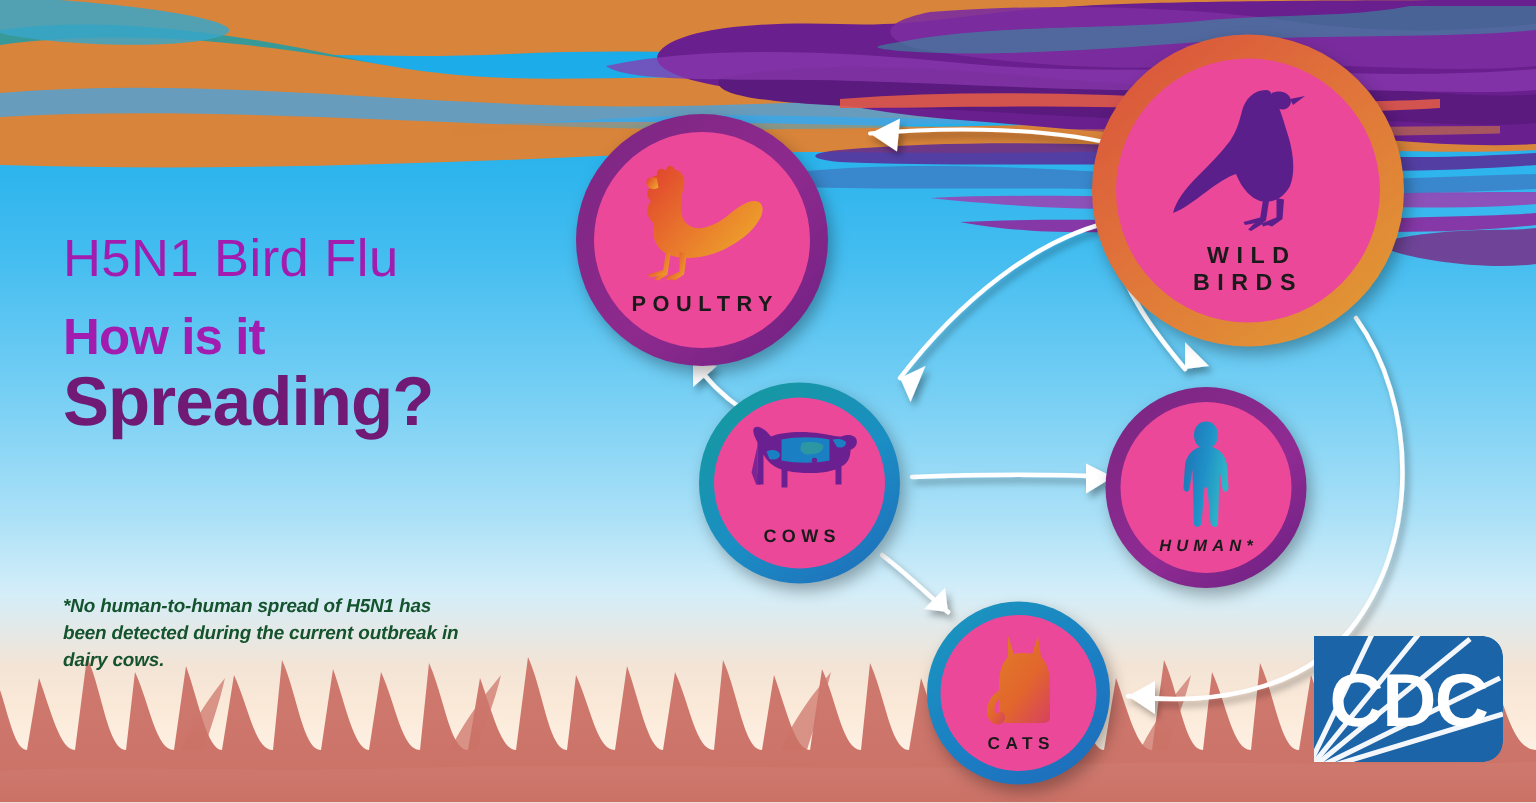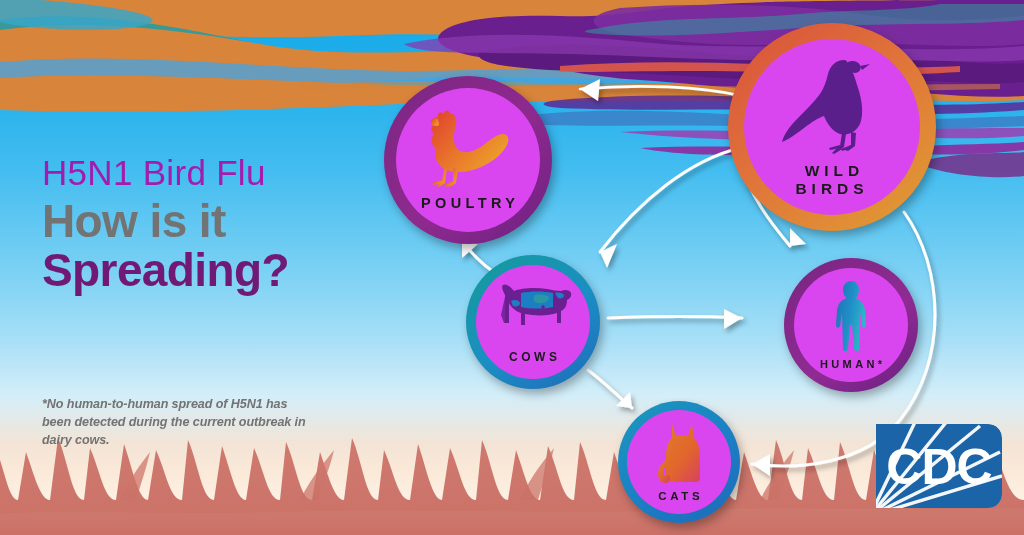--- a/index.html
+++ b/index.html
@@ -20,57 +20,57 @@
   }
   .svg-layer { position:absolute; left:0; top:0; width:1024px; height:535px; }
 
   
   .title-block { position:absolute; left:42px; top:155px; }
   .title-line1 {
     font-size:35px; font-weight:400; color:#a21caf;
     letter-spacing:.3px; line-height:1.05; white-space:nowrap;
   }
   .title-line2 {
-    font-size:46px; font-weight:700; color:#737373;
-    letter-spacing:-.6px; line-height:1.08; margin-top:5px; white-space:nowrap;
+    font-size:34px; font-weight:700; color:#a21caf;
+    letter-spacing:-.6px; line-height:1.08; margin-top:15px; white-space:nowrap;
   }
   .title-line3 {
     font-size:46px; font-weight:700; color:#701a75;
     letter-spacing:-.6px; line-height:1.08; white-space:nowrap;
   }
   .footnote {
     position:absolute; left:42px; top:396px; width:265px;
     font-size:12.6px; font-style:italic; font-weight:700;
-    color:#737373; line-height:1.42; letter-spacing:-.1px;
+    color:#14532d; line-height:1.42; letter-spacing:-.1px;
   }
 
   
   .node { position:absolute; border-radius:50%; }
   .node .ring {
     position:absolute; inset:0; border-radius:50%;
     filter:drop-shadow(3px 5px 5px rgba(0,0,0,.30));
   }
   .node .inner {
-    position:absolute; border-radius:50%; background:#d946ef;
+    position:absolute; border-radius:50%; background:#ec4899;
     display:flex; flex-direction:column;
     align-items:center; justify-content:center;
   }
   .node .glyph { display:block; }
   .node .label {
     font-weight:700; color:#1a1a1a; text-align:center;
     line-height:1.18; white-space:nowrap;
   }
 
   #node-poultry   { left:383px; top:75px;  width:170px; height:170px; }
   #node-poultry   .inner { inset:13px; }
   #node-wildbirds { left:727px; top:22px;  width:210px; height:210px; }
   #node-wildbirds .inner { inset:17px; }
   #node-cows      { left:465px; top:254px; width:136px; height:136px; }
   #node-cows      .inner { inset:11px; }
-  #node-human     { left:783px; top:257px; width:136px; height:136px; }
+  #node-human     { left:736px; top:257px; width:136px; height:136px;font-style:italic; }
   #node-human     .inner { inset:11px; }
   #node-cats      { left:617px; top:400px; width:124px; height:124px; }
   #node-cats      .inner { inset:10px; }
 
   #node-poultry   .label { font-size:14.5px; letter-spacing:4.4px; margin-top:6px; text-indent:4.4px; }
   #node-wildbirds .label { font-size:15.5px; letter-spacing:5px;   margin-top:4px; text-indent:5px; }
   #node-cows      .label { font-size:12px;   letter-spacing:3.6px; margin-top:15px; text-indent:3.6px; }
   #node-human     .label { font-size:11px;   letter-spacing:3.4px; margin-top:5px; text-indent:3.4px; }
   #node-cats      .label { font-size:11.5px; letter-spacing:3.6px; margin-top:4px; text-indent:3.6px; }
 

